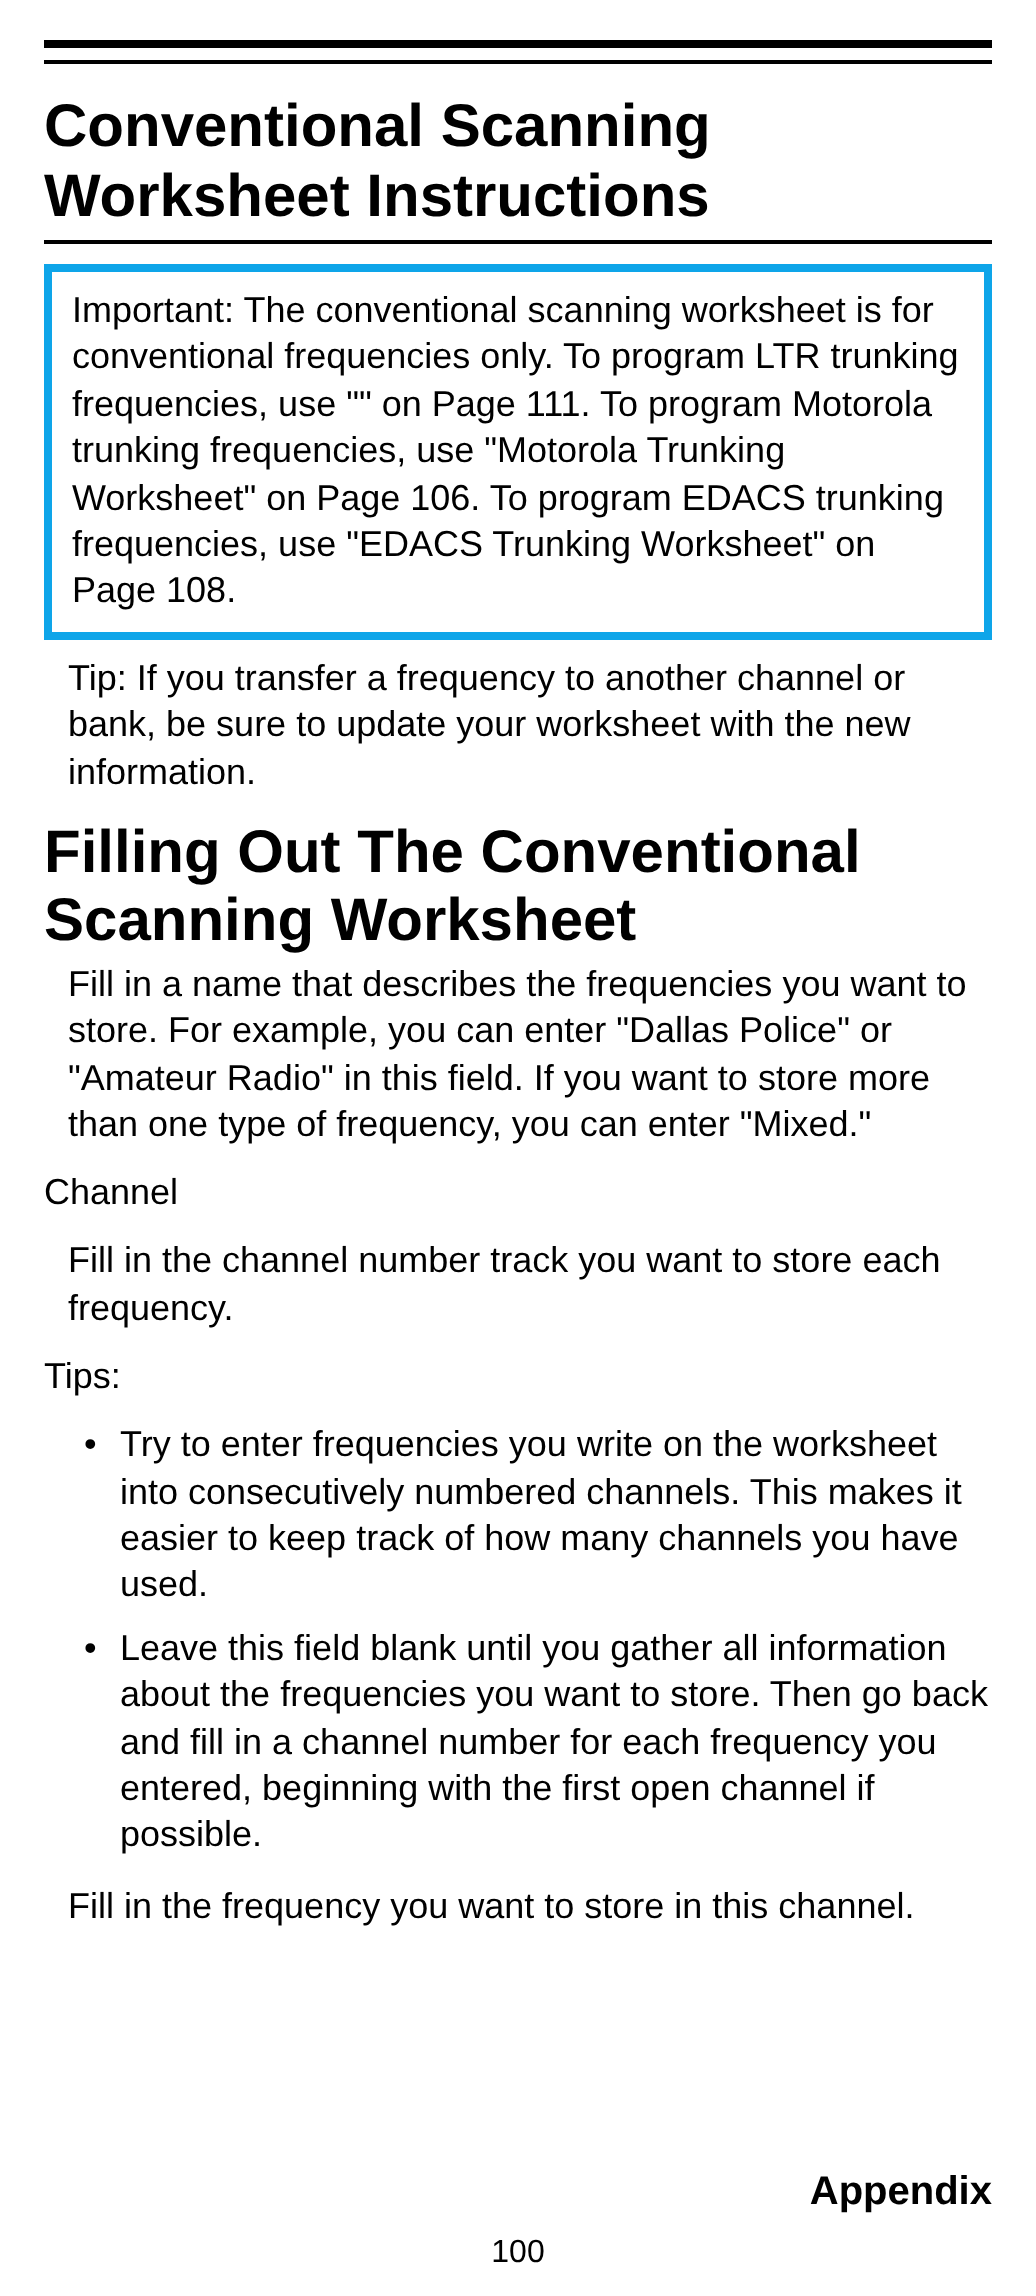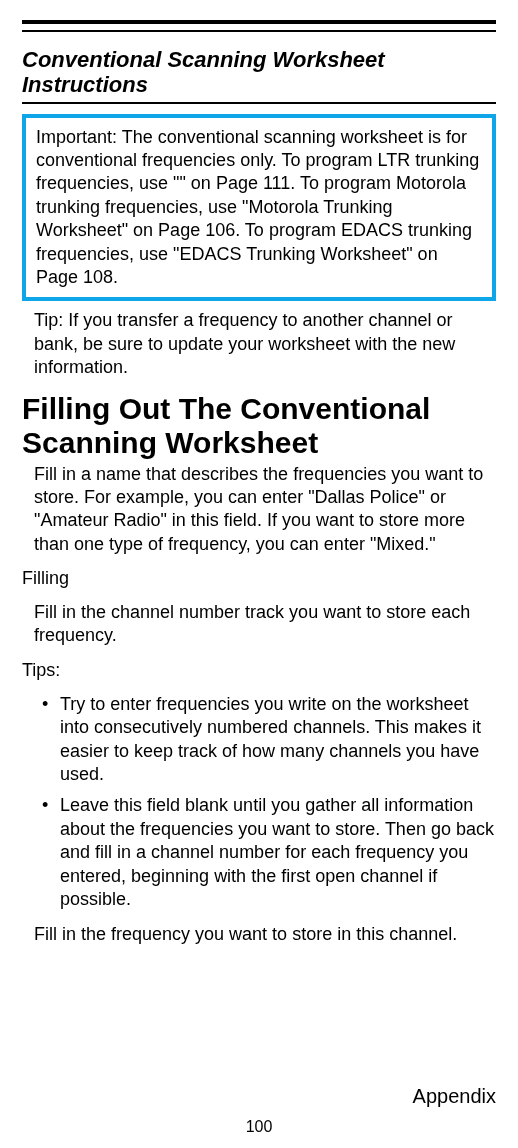--- a/index.html
+++ b/index.html
@@ -17,23 +17,22 @@
   }
   .top-rule-thick {
     border-top: 4px solid #000;
     margin-bottom: 6px;
   }
   .top-rule-thin {
     border-top: 2px solid #000;
     margin-bottom: 8px;
   }
   .section-title {
-    font-size: 22px;
+    font-size: 30px;
     font-weight: bold;
-    font-style: italic;
     line-height: 1.15;
     margin: 15px 0 4px 0;
   }
   .title-underline {
     border-top: 2px solid #000;
     margin-bottom: 10px;
   }
   .important-box {
     border: 4px solid #0ea5e9;
     padding: 8px 10px;
@@ -72,21 +71,21 @@
     content: "•";
     position: absolute;
     left: 0;
     top: 0;
   }
   .appendix-label {
     position: absolute;
     right: 22px;
     bottom: 40px;
     font-size: 20px;
-    font-weight: normal;
+    font-weight: bold;
   }
   .page-number {
     position: absolute;
     left: 50%;
     transform: translateX(-50%);
     bottom: 12px;
     font-size: 16px;
   }
 </style>
 </head>
@@ -101,21 +100,21 @@
   <div class="title-underline"></div>
 
   <div class="important-box">Important: The conventional scanning worksheet is for conventional frequencies only.  To program LTR trunking frequencies, use "" on Page 111. To program Motorola trunking frequencies, use "Motorola Trunking Worksheet" on Page 106. To program EDACS trunking frequencies, use "EDACS Trunking Worksheet" on Page 108.</div>
 
   <p class="body-text">Tip: If you transfer a frequency to another channel or bank, be sure to update your worksheet with the new information.</p>
 
   <h2 class="sub-heading">Filling Out The Conventional Scanning Worksheet</h2>
 
   <p class="body-text">Fill in a name that describes the frequencies you want to store. For example, you can enter "Dallas Police" or "Amateur Radio" in this field. If you want to store more than one type of frequency, you can enter "Mixed."</p>
 
-  <p class="label-line">Filling</p>
+  <p class="label-line">Channel</p>
   <p class="body-text">Fill in the channel number  track you want to store each frequency.</p>
 
   <p class="label-line">Tips:</p>
   <ul class="tips-list">
     <li>Try to enter frequencies you write on the worksheet into consecutively numbered channels.  This makes it easier to keep track of how many channels you have used.</li>
     <li>Leave this field blank until you gather all information about the frequencies you want to store.  Then go back and fill in a channel number for each frequency you entered, beginning with the first open channel if possible.</li>
   </ul>
 
   <p class="body-text">Fill in the frequency you want to store in this channel.</p>
 

